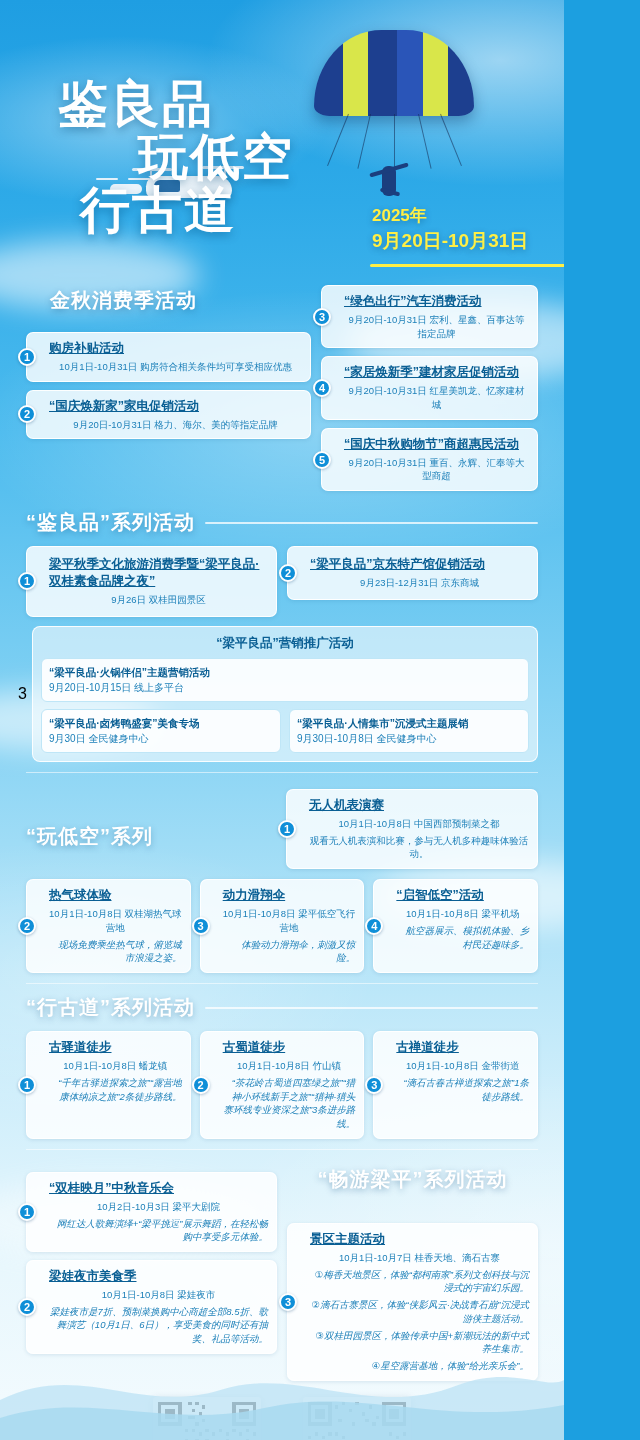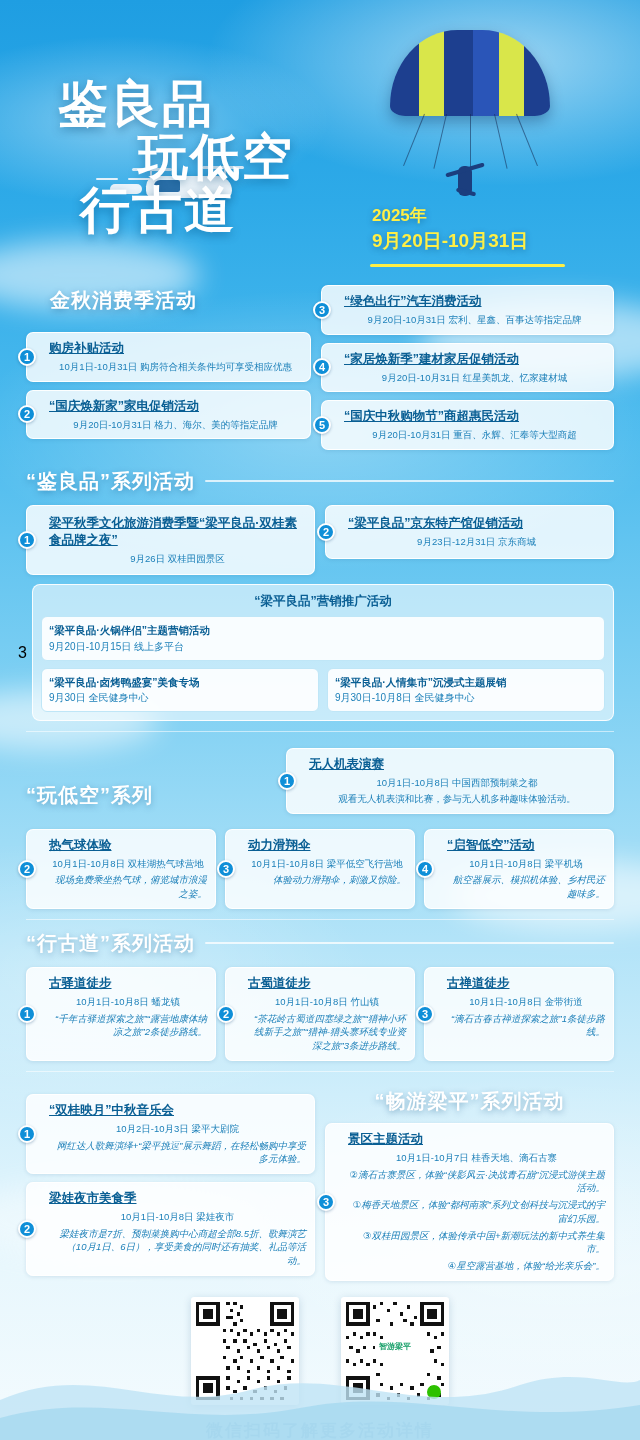--- a/index.html
+++ b/index.html
@@ -5,21 +5,21 @@
   * { box-sizing: border-box; margin:0; padding:0; }
   body {
     width: 640px; height: 1440px;
     font-family: "Liberation Sans", "DejaVu Sans", sans-serif;
     background: #1c9fe0;
     overflow: hidden;
     position: relative;
   }
   .poster {
     position: relative;
-    width: 640px; height: 1440px;
+    width: 564px; height: 1440px;
     background:
       radial-gradient(ellipse 420px 180px at 500px 60px, rgba(255,255,255,0.55), rgba(255,255,255,0) 70%),
       radial-gradient(ellipse 300px 120px at 120px 120px, rgba(255,255,255,0.40), rgba(255,255,255,0) 70%),
       radial-gradient(ellipse 500px 200px at 320px 430px, rgba(255,255,255,0.35), rgba(255,255,255,0) 70%),
       radial-gradient(ellipse 420px 200px at 80px 980px, rgba(255,255,255,0.30), rgba(255,255,255,0) 70%),
       radial-gradient(ellipse 500px 240px at 560px 1240px, rgba(255,255,255,0.35), rgba(255,255,255,0) 70%),
       linear-gradient(180deg,#1f9ee2 0%, #2eaae8 14%, #4cbbee 30%, #7fd0f3 48%, #a9e0f7 62%, #cfeefb 76%, #e8f7fd 88%, #f4fbfe 100%);
     overflow: hidden;
   }
   
@@ -348,29 +348,29 @@
           <div class="s left">网红达人歌舞演绎+“梁平挑逗”展示舞蹈，在轻松畅购中享受多元体验。</div>
         </div>
         <div class="card">
           <div class="num">2</div>
           <div class="t">梁娃夜市美食季</div>
           <div class="s">10月1日-10月8日  梁娃夜市</div>
           <div class="s left">梁娃夜市是7折、预制菜换购中心商超全部8.5折、歌舞演艺（10月1日、6日），享受美食的同时还有抽奖、礼品等活动。</div>
         </div>
       </div>
       <div class="col">
-        <div class="sec-head" style="justify-content:center; margin-bottom:0;">
+        <div class="sec-head" style="justify-content:center; margin-bottom:22px;">
           <div class="sec-title">“畅游梁平”系列活动</div>
         </div>
         <div class="card">
           <div class="num">3</div>
           <div class="t">景区主题活动</div>
           <div class="s">10月1日-10月7日  桂香天地、滴石古寨</div>
+          <div class="s left">①梅香天地景区，体验“都柯南家”系列文创科技与沉浸式的宇宙幻乐园。</div>
           <div class="s left">②滴石古寨景区，体验“侠影风云·决战青石崩”沉浸式游侠主题活动。</div>
-          <div class="s left">①梅香天地景区，体验“都柯南家”系列文创科技与沉浸式的宇宙幻乐园。</div>
           <div class="s left">③双桂田园景区，体验传承中国+新潮玩法的新中式养生集市。</div>
           <div class="s left">④星空露营基地，体验“给光亲乐会”。</div>
         </div>
       </div>
     </div>
   </div>
 
   <div class="qr-wrap">
     <div class="qr">
       <svg width="98" height="98" viewBox="0 0 29 29" shape-rendering="crispEdges">

